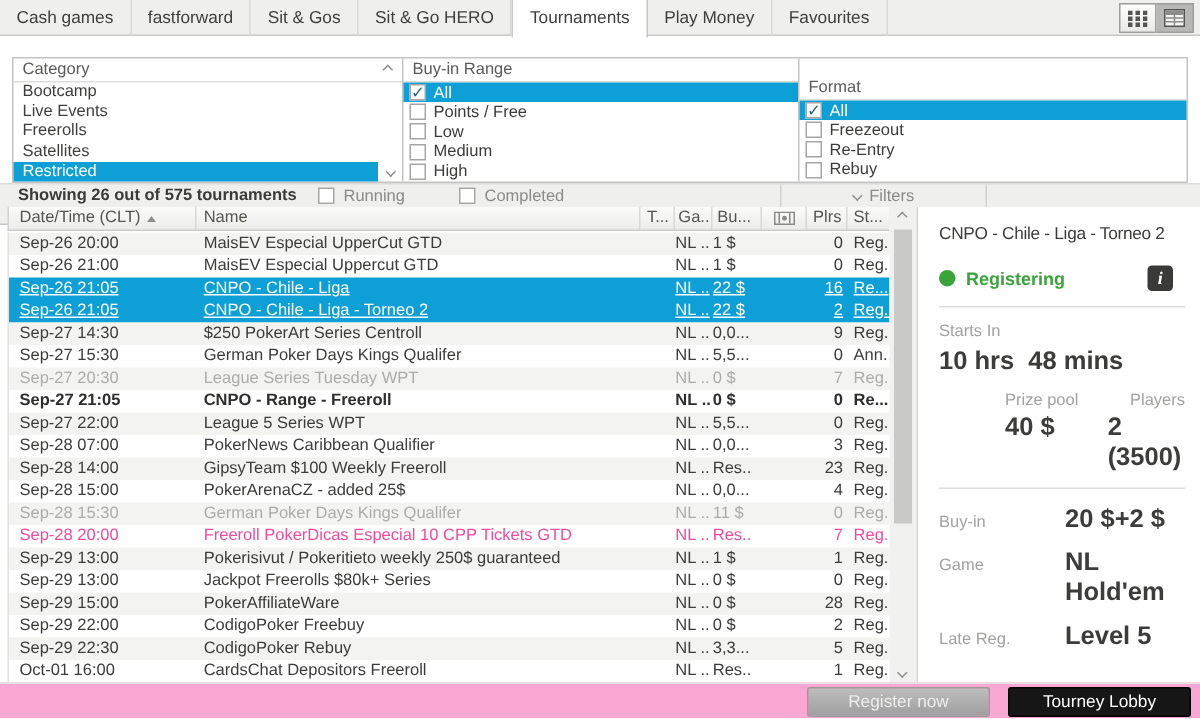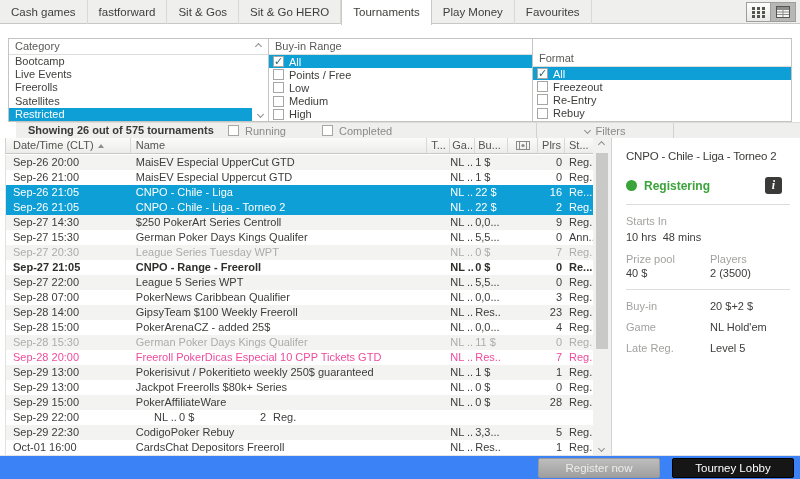--- a/index.html
+++ b/index.html
@@ -28,36 +28,36 @@
   .cat-list{ margin-right:16px; }
   .cat-item{ height:13.2px; line-height:13.2px; padding-left:6px; color:#3e3e3c; white-space:nowrap; overflow:hidden; }
   .cat-item.selected{ background:var(--sel); color:#fff; }
   .cat-down{ position:absolute; right:5px; bottom:4px; }
   .check-row{ height:13.2px; display:flex; align-items:center; }
   .check-row.selected{ background:var(--sel); color:#fff; }
   .cb{ width:11px; height:11px; background:#fff; border:1px solid #a6a6a4; margin:0 5px 0 4px; position:relative; flex:0 0 auto; }
   .cb.checked::after{ content:"\2713"; position:absolute; left:0px; top:-2px; font-size:11px; font-weight:bold; color:#2d6673; }
 
   
-  .status-bar{ position:absolute; top:122px; left:16px; right:0; height:28px; background:#efefed; border-top:1px solid #dcdcda; border-bottom:1px solid #c6c6c4; }
+  .status-bar{ position:absolute; top:122px; left:0; right:0; height:28px; background:#efefed; border-top:1px solid #dcdcda; border-bottom:1px solid #c6c6c4; }
   .showing{ position:absolute; left:12px; top:1px; line-height:13px; font-weight:bold; color:#3a3a38; }
   .cb-row{ position:absolute; top:1px; display:flex; align-items:center; color:#8a8a88; height:13px; }
   .cb-row .cb{ margin:0 6px 0 0; }
   .cb-running{ left:212px;justify-content:space-between; } .cb-completed{ left:306px; }
   .sb-sep{ position:absolute; top:0; bottom:0; width:1px; background:#d2d2d0; }
   .filters-ctl{ position:absolute; left:521px; width:136px; top:1px; height:13px; display:flex; align-items:center; justify-content:center; color:#8a8a88; gap:6px; }
 
   
   .table-header{ position:absolute; top:138px; left:5px; width:588px; height:16px; display:flex; background:linear-gradient(#fbfbf9,#ececea); border-bottom:1px solid #c8c8c6; border-left:1px solid #d2d2d0; color:#55554f; }
   .hcell{ height:100%; line-height:15px; border-right:1px solid #d8d8d6; overflow:hidden; white-space:nowrap; display:flex; align-items:center; }
   .hcell:last-child{ border-right:none; }
   .table-body{ position:absolute; top:155px; left:5px; width:588px; height:300px; border-left:1px solid #e2e2e0; overflow:hidden; }
   .trow{ display:flex; height:15px; line-height:15px; background:#fff; }
   .trow.stripe{ background:#f3f3f1; }
-  .trow.selected{ background:var(--sel); color:#fff; }
+  .trow.selected{ background:var(--sel); color:#fff;text-decoration:underline; }
   .trow.muted{ color:#acacaa; }
   .trow.bold{ font-weight:bold; color:#2e2e2c; }
   .trow.pink{ color:var(--pink); }
   .cell{ overflow:hidden; white-space:nowrap; }
   .c-dt{ width:125px; padding-left:7px; }
   .c-name{ width:297px; padding-left:5px; }
   .c-t{ width:23px; }
   .c-ga{ width:25px; }
   .c-bu{ width:33px; }
   .c-cur{ width:30px; }
@@ -74,30 +74,30 @@
 
   
   .details{ position:absolute; left:611px; top:138px; width:189px; height:317px; background:#fff; border-left:1px solid #d4d4d2; padding:0 10px 0 14px; }
   .dt-title{ margin-top:12px; font-size:11.5px; letter-spacing:-0.2px; white-space:nowrap; color:#3c3c3a; }
   .dt-status-row{ margin-top:15px; display:flex; align-items:center; }
   .dot{ width:11px; height:11px; border-radius:50%; background:var(--green); flex:0 0 auto; }
   .dt-status{ margin-left:7px; color:var(--green); font-weight:bold; font-size:12px; flex:1; }
   .info-icon{ width:17px; height:17px; background:#3a3a38; border-radius:3px; color:#fff; font-family:"Liberation Serif","DejaVu Serif",serif; font-style:italic; font-weight:bold; font-size:12px; display:flex; align-items:center; justify-content:center; margin-right:8px; }
   .div-line{ height:1px; background:#dedddb; margin:10px 0; }
   .lbl{ color:#a2a2a0; }
-  .val{ color:#3c3c3a; font-weight:normal; font-size:11px; }
+  .val{ color:#3c3c3a; font-weight:bold; font-size:17px; }
   .starts-value{ margin-top:4px; white-space:pre; }
-  .two-col{ display:flex; margin-top:2px; }
+  .two-col{ display:flex; margin-top:2px;margin-left:44px; }
   .two-col .col1{ width:84px; }
   .kv{ display:flex; margin-top:9px; align-items:baseline; }
   .kv .lbl{ width:84px; flex:0 0 auto; }
   .mt10{ margin-top:10px; }
 
   
-  .footer{ position:absolute; top:455px; left:0; right:0; height:24px; background:#3b82f6; border-top:1px solid #e4e4e2; }
+  .footer{ position:absolute; top:455px; left:0; right:0; height:24px; background:#f9a8d4; border-top:1px solid #e4e4e2; }
   .btn{ position:absolute; top:2px; height:20px; width:122px; line-height:19px; text-align:center; font-size:11.5px; border-radius:2px; cursor:default; }
   .btn-register{ right:140px; background:linear-gradient(#bdbdbd,#9f9f9f); border:1px solid #9a9a98; color:#ededeb; }
   .btn-lobby{ right:6px; background:#161616; border:1px solid #000; color:#fff; }
 
   .chev{ display:inline-block; width:5px; height:5px; border-right:1.4px solid #8e8e8c; border-bottom:1.4px solid #8e8e8c; }
   .chev-down{ transform:rotate(45deg); }
   .chev-up{ transform:rotate(-135deg); }
 </style>
 </head>
 <body>
@@ -426,20 +426,21 @@
         <div class="cell c-name">PokerAffiliateWare</div>
         <div class="cell c-t"></div>
         <div class="cell c-ga">NL ..</div>
         <div class="cell c-bu">0 $</div>
         <div class="cell c-cur"></div>
         <div class="cell c-plrs">28</div>
         <div class="cell c-st">Reg..</div>
       </div>
       <div class="trow normal">
         <div class="cell c-dt">Sep-29 22:00</div>
+        <div class="cell c-name">CodigoPoker Freebuy</div>
         <div class="cell c-t"></div>
         <div class="cell c-ga">NL ..</div>
         <div class="cell c-bu">0 $</div>
         <div class="cell c-cur"></div>
         <div class="cell c-plrs">2</div>
         <div class="cell c-st">Reg..</div>
       </div>
       <div class="trow normal stripe">
         <div class="cell c-dt">Sep-29 22:30</div>
         <div class="cell c-name">CodigoPoker Rebuy</div>

